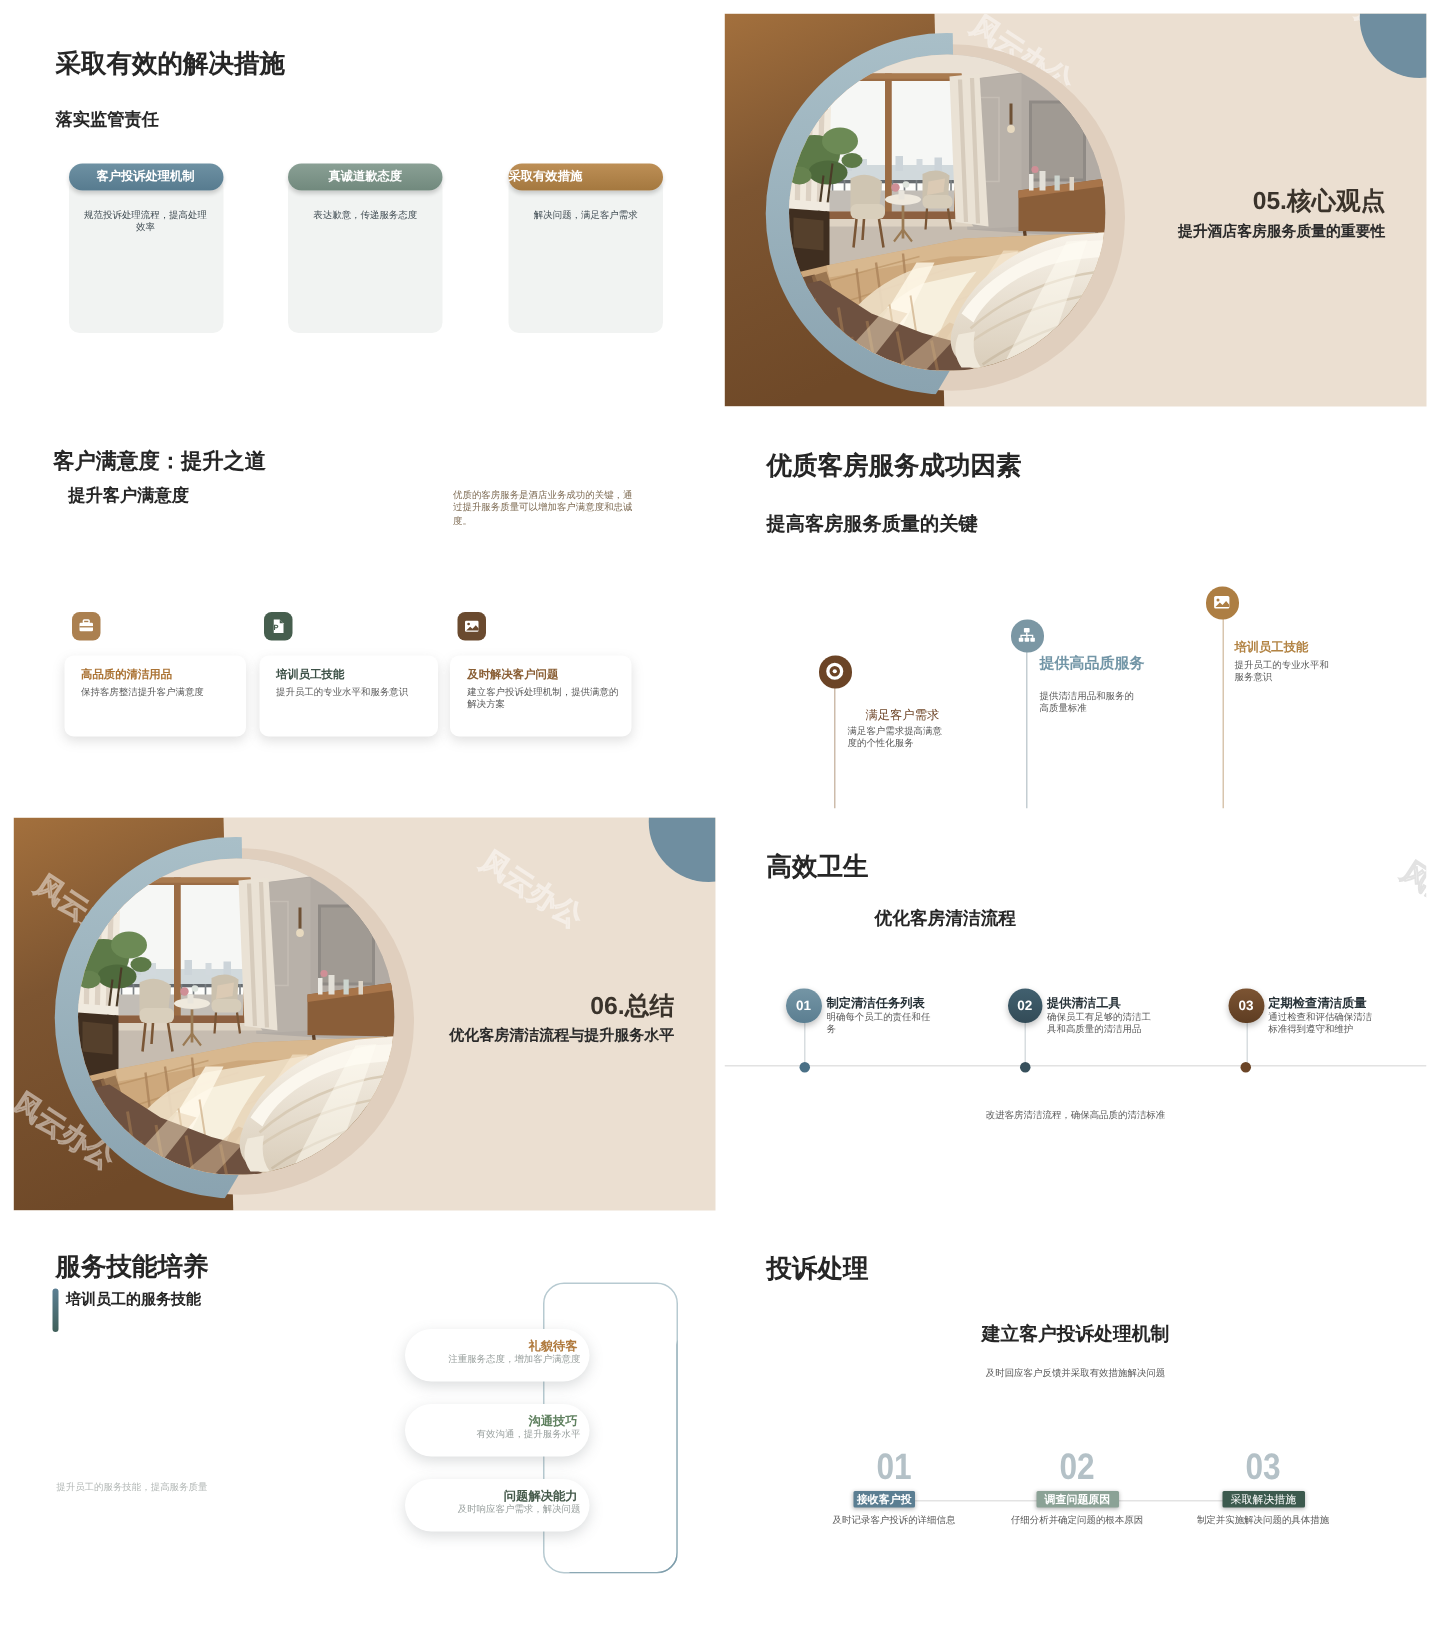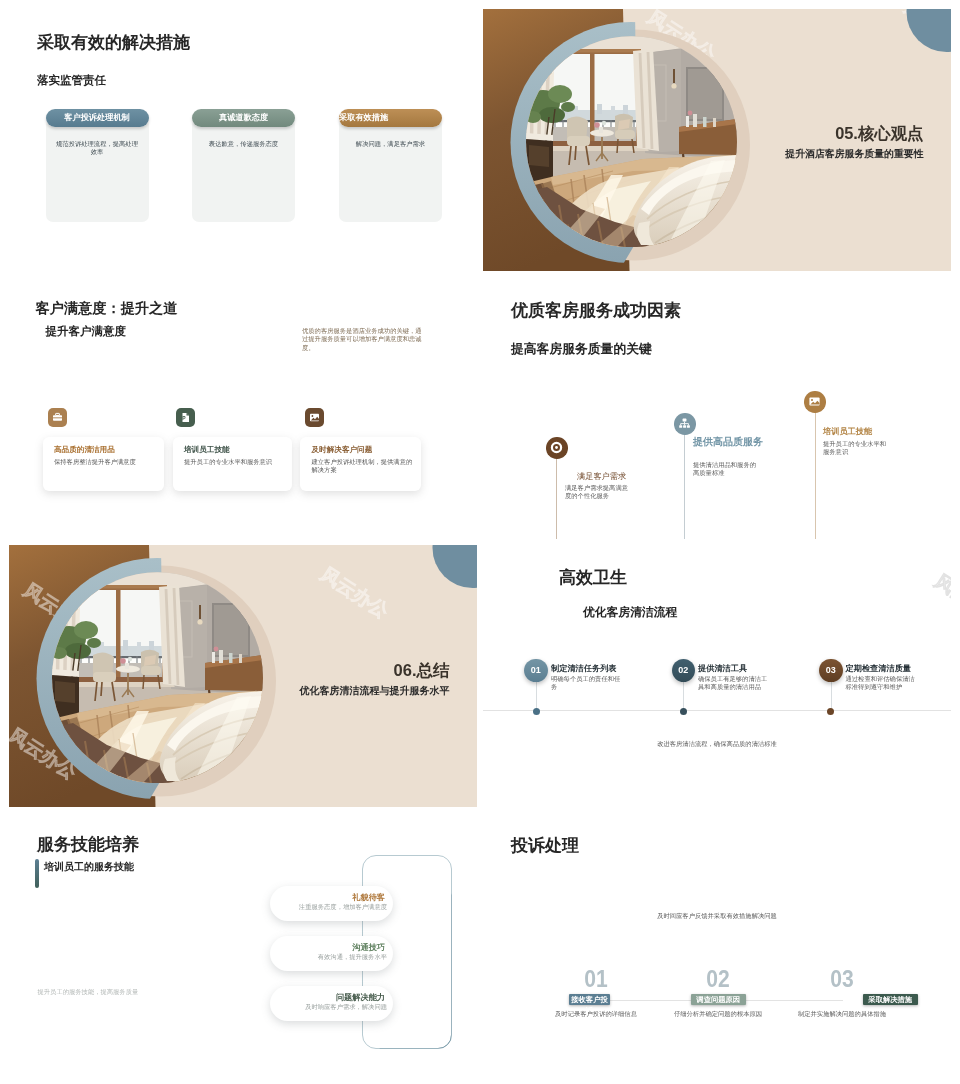--- a/index.html
+++ b/index.html
@@ -352,21 +352,21 @@
       <path d="M2.3 9.6l2.9-2.9 1.8 1.6 2.4-2.6 2.1 2.4v1.5z" fill="#ad7e43"></path>
     </svg>
 
   <div style="position:absolute;left:340px;top:149px;font-size:8.2px;font-weight:bold;color:#b28343;">培训员工技能</div>
 
   <div class="small" style="left:340px;top:162.5px;width:64.5px;">提升员工的专业水平和服务意识</div>
 </div>
 
 <div class="slide s6">
 
-  <div class="t1" style="left:28px;top:23.5px;margin-left:48px;">高效卫生</div>
+  <div class="t1" style="left:28px;top:23.5px;">高效卫生</div>
 
   <div class="t2" style="left:83px;top:61.5px;font-size:11.8px;margin-left:17px;">优化客房清洁流程</div>
 
   <div style="position:absolute;left:0;top:165px;width:468px;height:1px;background:#e2e2e2;"></div>
 
   <div style="position:absolute;left:52.5px;top:137px;width:1px;height:27px;background:#d8dde0;"></div>
 
   <div style="position:absolute;left:49.5px;top:163px;width:7px;height:7px;border-radius:50%;background:#4a7086;"></div>
 
   <div style="position:absolute;left:41px;top:113.5px;width:23.5px;height:23.5px;border-radius:50%;background:linear-gradient(180deg,#7495a5,#5b7e91);color:#fff;font-weight:bold;font-size:9px;text-align:center;line-height:23.5px;box-shadow:0 2px 4px rgba(0,0,0,.25);">01</div>
@@ -425,35 +425,36 @@
 
   <div style="position:absolute;left:261px;top:173px;width:123px;height:35px;background:#fff;border-radius:17.5px;box-shadow:0 3px 9px rgba(110,120,125,.25);"></div>
   <div style="position:absolute;left:261px;top:179px;width:115px;text-align:right;font-size:8.2px;font-weight:bold;color:#44594a;">问题解决能力</div>
   <div class="small" style="left:261px;top:190px;width:117px;text-align:right;color:#9aa19f;">及时响应客户需求，解决问题</div>
 </div>
 
 <div class="slide s8">
 
   <div class="t1" style="left:28px;top:23.5px;">投诉处理</div>
 
+  <div style="position:absolute;left:0;top:67.5px;width:468px;text-align:center;font-size:12.5px;font-weight:bold;color:#262626;">建立客户投诉处理机制</div>
 
   <div class="small" style="left:0;top:99px;width:468px;text-align:center;color:#595959;">及时回应客户反馈并采取有效措施解决问题</div>
 
   <div style="position:absolute;left:113px;top:186.5px;width:247px;height:1px;background:#e3e3e3;"></div>
 
   <div style="position:absolute;left:63px;top:152px;width:100px;text-align:center;font-size:24.5px;font-weight:bold;color:#b4c1c7;transform:scaleX(.86);">01</div>
 
   <div style="position:absolute;left:86px;top:180.5px;width:41px;height:11px;background:#5b7e92;color:#fff;font-weight:bold;font-size:7.3px;text-align:center;line-height:11px;border-radius:1px;box-shadow:0 1px 3px rgba(0,0,0,.3);">接收客户投诉</div>
 
   <div class="small" style="left:63px;top:196.5px;width:100px;text-align:center;">及时记录客户投诉的详细信息</div>
 
   <div style="position:absolute;left:185px;top:152px;width:100px;text-align:center;font-size:24.5px;font-weight:bold;color:#b4c1c7;transform:scaleX(.86);">02</div>
 
   <div style="position:absolute;left:208px;top:180.5px;width:54.5px;height:11px;background:#8ba296;color:#fff;font-weight:bold;font-size:7.3px;text-align:center;line-height:11px;border-radius:1px;box-shadow:0 1px 3px rgba(0,0,0,.3);">调查问题原因</div>
 
   <div class="small" style="left:185px;top:196.5px;width:100px;text-align:center;">仔细分析并确定问题的根本原因</div>
 
   <div style="position:absolute;left:309px;top:152px;width:100px;text-align:center;font-size:24.5px;font-weight:bold;color:#b4c1c7;transform:scaleX(.86);">03</div>
 
-  <div style="position:absolute;left:332px;top:180.5px;width:54.5px;height:11px;background:#3c5a4e;color:#fff;font-weight:bold;font-size:7.3px;text-align:center;line-height:11px;border-radius:1px;box-shadow:0 1px 3px rgba(0,0,0,.3);margin-left:48px;">采取解决措施</div>
+  <div style="position:absolute;left:332px;top:180.5px;width:54.5px;height:11px;background:#3c5a4e;color:#fff;font-weight:normal;font-size:7.3px;text-align:center;line-height:11px;border-radius:1px;box-shadow:0 1px 3px rgba(0,0,0,.3);">采取解决措施</div>
 
   <div class="small" style="left:309px;top:196.5px;width:100px;text-align:center;">制定并实施解决问题的具体措施</div>
 </div>
 
 </body></html>

